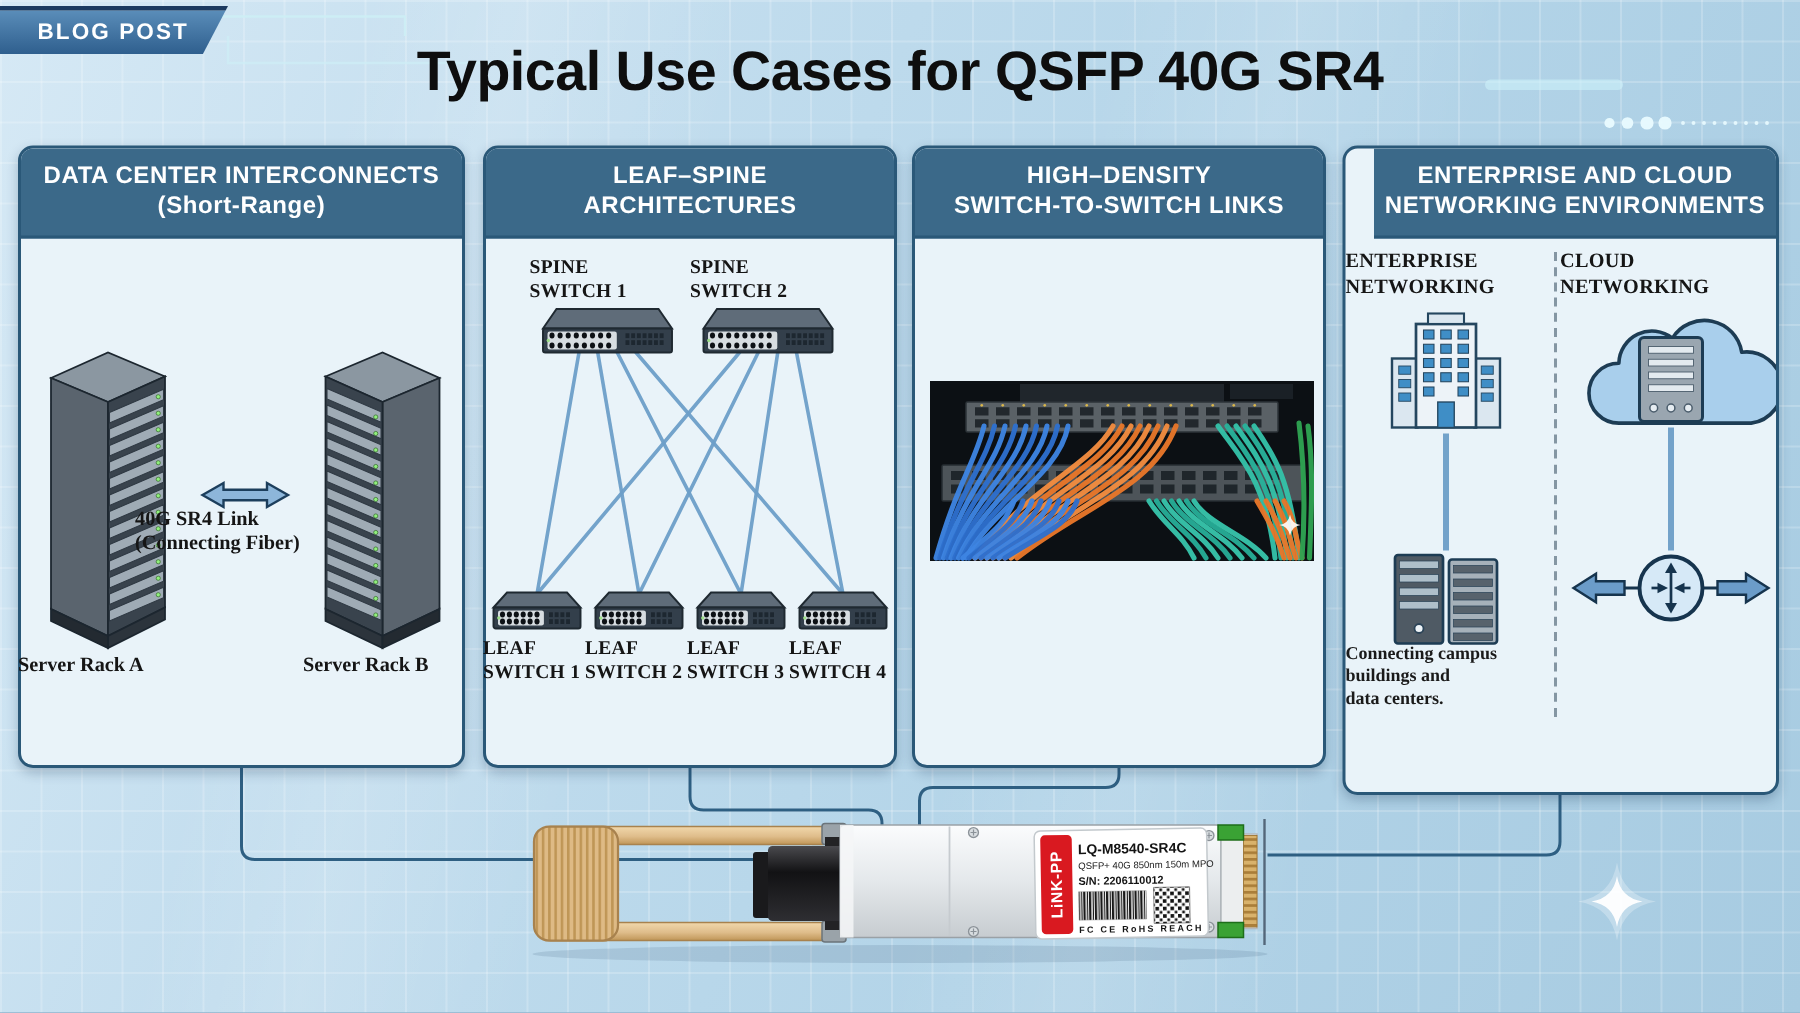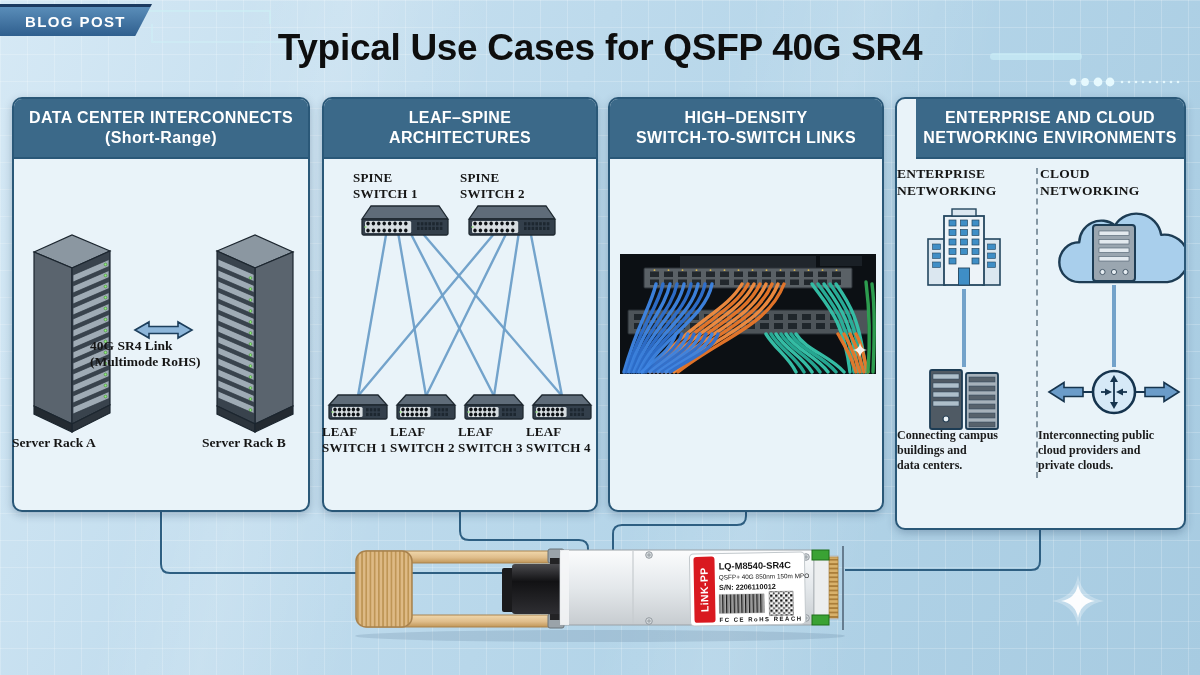--- a/index.html
+++ b/index.html
@@ -547,21 +547,21 @@
         <polygon points="282,293 267,283.5 267,288.5 248,288.5 248,297.5 267,297.5 267,302.5" fill="#6b9cc9" stroke="#16344e" stroke-width="1.6"></polygon>
       </svg>
   </section>
 
   <div class="divider" style="left:1036px;top:168px;height:310px;"></div>
 
   <div class="lbl rk-lbl" style="left:12px;top:435px;width:110px;">Server Rack A</div>
   <div class="lbl rk-lbl" style="left:202px;top:435px;width:110px;">Server Rack B</div>
   <div class="lbl link-lbl" style="left:90px;top:338px;width:145px;">
     <span>40G SR4 Link</span>
-    <span>(Multimode RoHS)</span>
+    <span>(Connecting Fiber)</span>
   </div>
 
   <div class="lbl sw-lbl" style="left:353px;top:170px;width:100px;">
     <span>SPINE</span>
     <span>SWITCH 1</span>
   </div>
   <div class="lbl sw-lbl" style="left:460px;top:170px;width:100px;">
     <span>SPINE</span>
     <span>SWITCH 2</span>
   </div>
@@ -587,25 +587,20 @@
     <span>NETWORKING</span>
   </div>
   <div class="lbl col-ttl" style="left:1040px;top:166px;width:146px;">
     <span>CLOUD</span>
     <span>NETWORKING</span>
   </div>
   <div class="lbl cap" style="left:897px;top:428px;width:140px;">
     <span>Connecting campus</span>
     <span>buildings and</span>
     <span>data centers.</span>
-  </div>
-  <div class="lbl cap" style="left:1038px;top:428px;width:150px;">
-    <span>Interconnecting public</span>
-    <span>cloud providers and</span>
-    <span>private clouds.</span>
   </div>
 
   <svg class="module" width="1200" height="675" viewBox="0 0 1200 675">
     <defs>
       <linearGradient id="gBody" x1="0" y1="0" x2="0" y2="1">
         <stop offset="0" stop-color="#fbfcfd"></stop>
           <stop offset=".5" stop-color="#e4e8eb"></stop>
           <stop offset="1" stop-color="#c7ccd0"></stop>
       </linearGradient>
       <linearGradient id="gGold" x1="0" y1="0" x2="0" y2="1">

